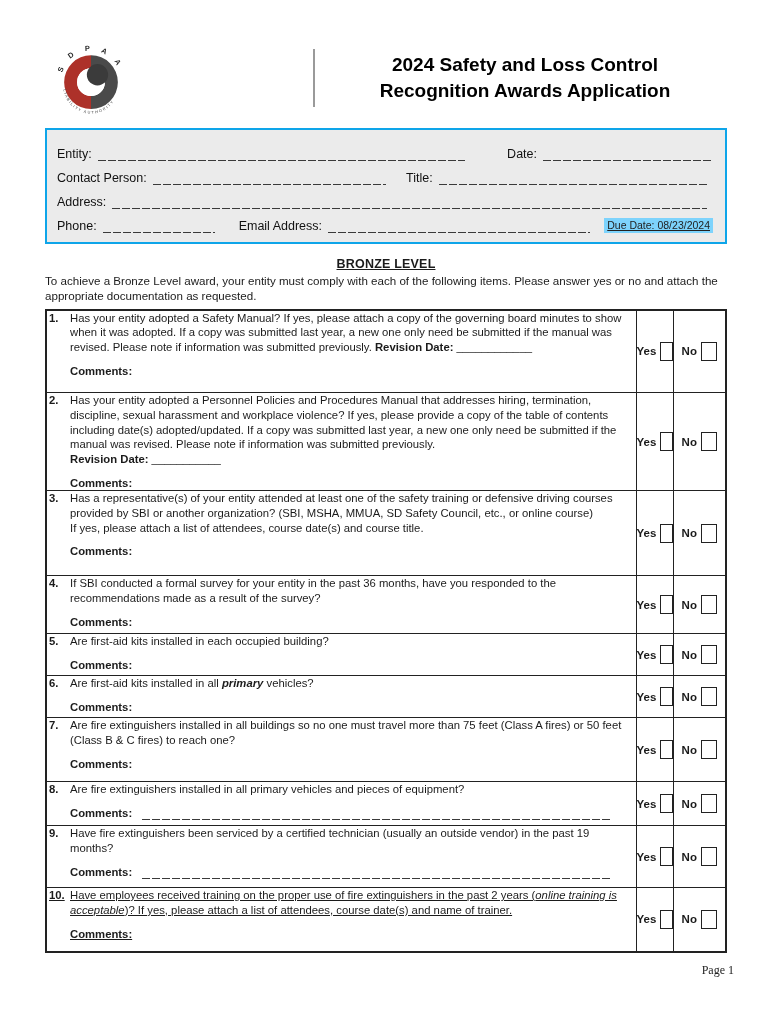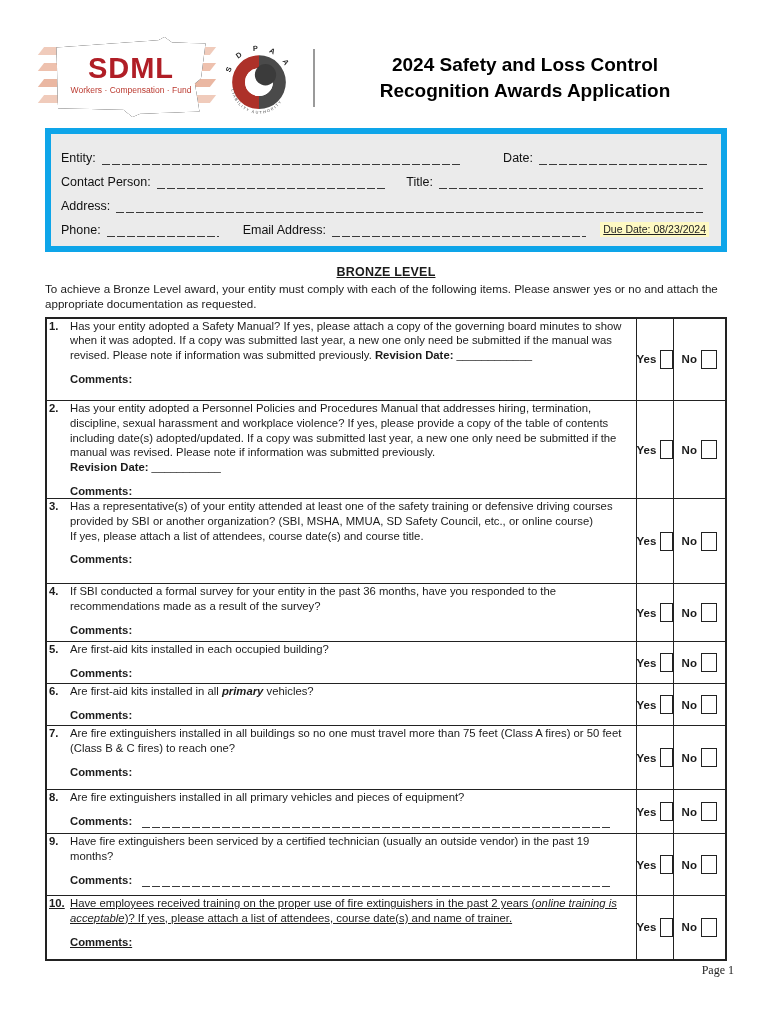--- a/index.html
+++ b/index.html
@@ -30,34 +30,34 @@
   .sdml-tagline { font-size:8.5px; color:#bb3a30; margin-top:2px; white-space:nowrap; }
 
   .sdpaa-logo { width:88px; height:88px; flex:none; margin-left:2px; }
 
   .v-divider { width:2px; height:58px; background:#9a9a9a; margin:0 14px 0 6px; flex:none; }
 
   .title-block { flex:1; text-align:center; font-weight:bold; font-size:19px; line-height:1.35; color:#000; padding-right:6px; }
 
   
   .info-box {
-    margin-top:6px; border:6px solid #0ea5e9; background:#ebebeb;
+    margin-top:6px; border:2px solid #0ea5e9; background:#ebebeb;
     padding:7px 12px 9px 10px; font-size:12.5px; color:#111;
   }
   .info-row { display:flex; align-items:flex-end; height:24px; }
   .info-row .lbl { white-space:nowrap; }
   .uline {
     display:inline-block; flex:1; height:14px; margin:0 6px;
     background:repeating-linear-gradient(90deg,#3a3a3a 0 8px, transparent 8px 10px) left bottom / 100% 1.2px no-repeat;
   }
   .uline.fixed-date { flex:0 0 168px; margin-right:2px; }
   .uline.fixed-phone { flex:0 0 112px; }
   .gap { flex:0 0 36px; }
   .due-chip {
-    flex:none; background:#fef9c3; font-size:10.5px; padding:1px 3px 2px;
+    flex:none; background:#7dd3fc; font-size:10.5px; padding:1px 3px 2px;
     text-decoration:underline; white-space:nowrap; margin-left:8px; color:#222;
   }
 
   
   .bronze-heading { text-align:center; font-weight:bold; font-size:12.5px; text-decoration:underline; margin-top:13px; letter-spacing:0.2px; }
   .intro { font-size:11.6px; line-height:1.28; margin:3px 0 5px; }
 
   
   table.q-table { width:100%; border-collapse:collapse; border:2px solid #222; table-layout:fixed; }
   table.q-table td { border:1.2px solid #222; vertical-align:top; padding:0; }
@@ -86,32 +86,20 @@
     font-family:"Liberation Serif", serif; font-size:12px; color:#222;
   }
 </style>
 </head>
 <body>
 
 <div class="page">
 
   <div class="header">
     <div class="logos">
-      <div class="sdml-logo">
-        <div class="stripe s1"></div>
-        <div class="stripe s2"></div>
-        <div class="stripe s3"></div>
-        <div class="stripe s4"></div>
-        <div class="state-wrap">
-          <div class="state">
-            <div class="sdml-acronym">SDML</div>
-            <div class="sdml-tagline">Workers · Compensation · Fund</div>
-          </div>
-        </div>
-      </div>
       <svg class="sdpaa-logo" viewBox="0 0 90 95">
         <defs>
           <path id="arcTop" d="M 13,50 A 32,32 0 0 1 77,50" fill="none"></path>
           <path id="arcBot" d="M 15,56 A 30,30 0 0 0 75,56" fill="none"></path>
         </defs>
         <circle cx="45" cy="52" r="29" fill="#ffffff"></circle>
         <path d="M 45,23 A 29,29 0 0 0 45,81 L 45,67 A 15,15 0 0 1 45,37 Z" fill="#ad3129"></path>
         <path d="M 45,23 A 29,29 0 0 1 45,81 L 45,67 A 15,15 0 0 0 45,37 Z" fill="#4a4a4a"></path>
         <circle cx="45" cy="52" r="15" fill="#ffffff"></circle>
         <circle cx="52" cy="44" r="11.5" fill="#3b3b3b"></circle>

